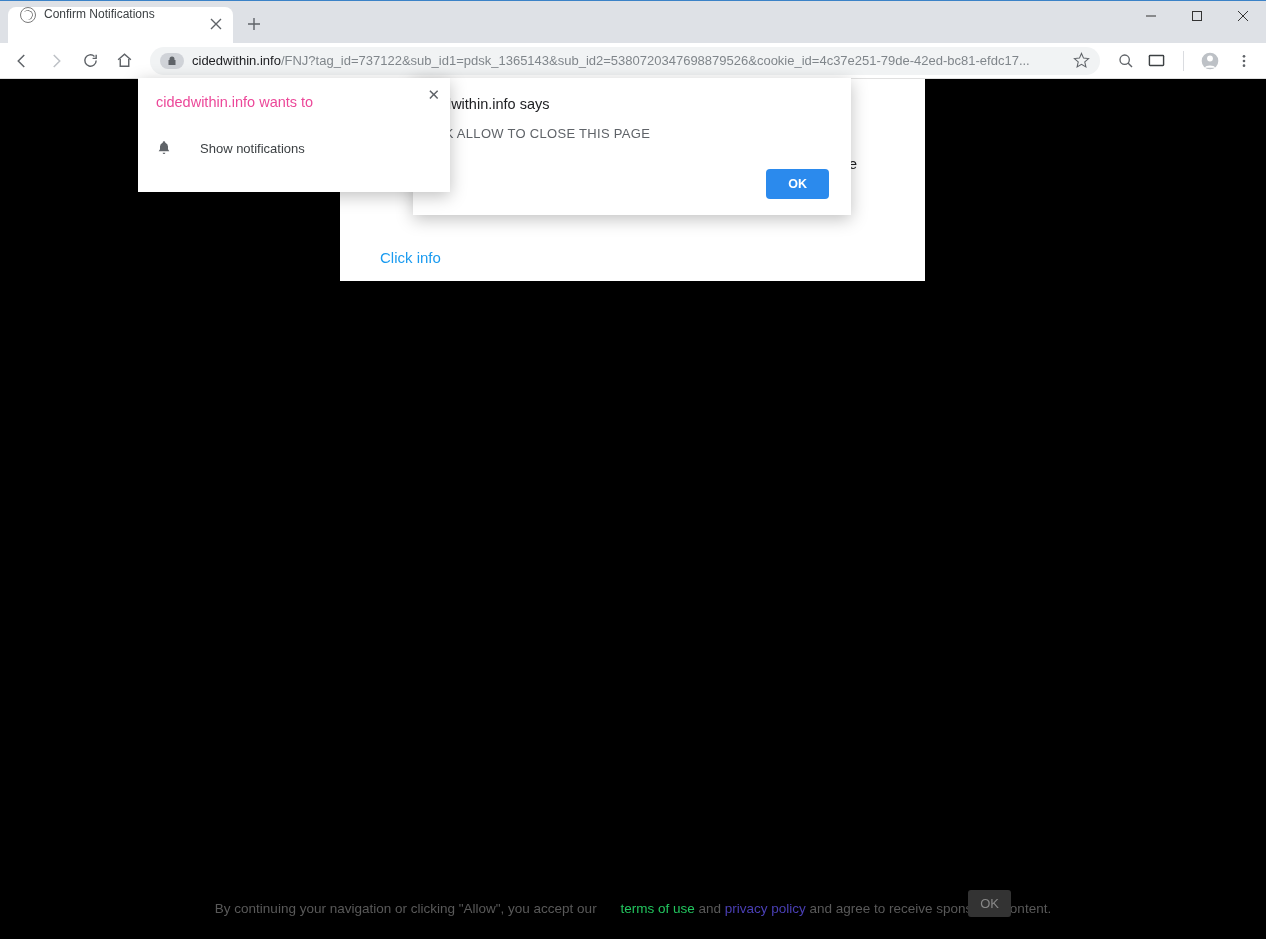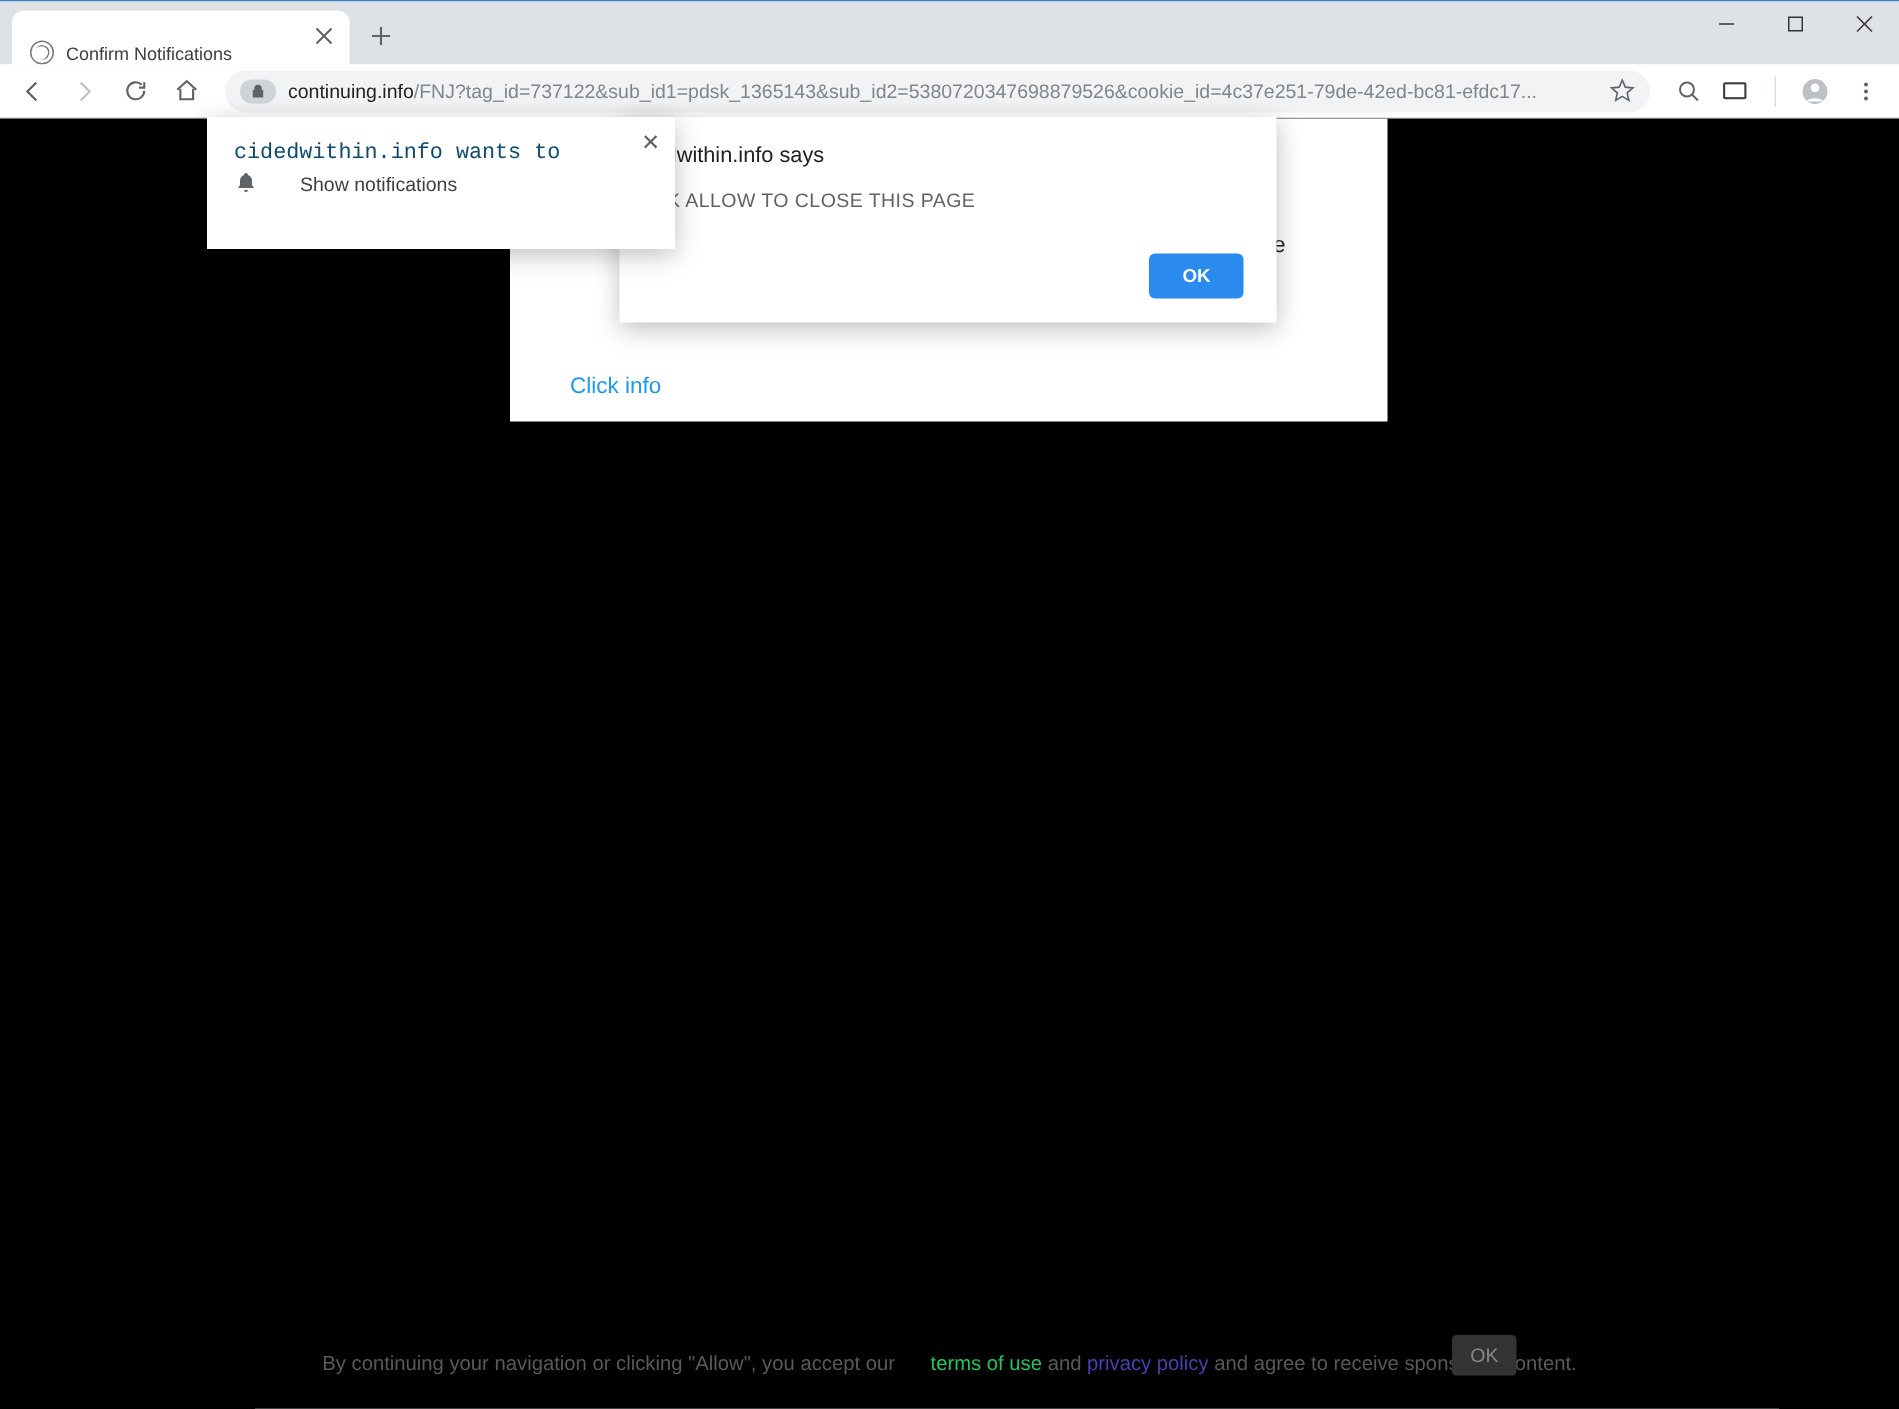--- a/index.html
+++ b/index.html
@@ -3,21 +3,21 @@
 <meta charset="utf-8">
 <style>
 * { box-sizing: border-box; margin: 0; padding: 0; font-family: "Segoe UI", Arial, sans-serif; }
 body { width: 1266px; height: 939px; overflow: hidden; background: #fff; position: relative; }
 
 
 .top-accent { position:absolute; top:0; left:0; right:0; height:1px; background:#3b82c7; }
 
 
 .titlebar { position: absolute; top: 1px; left: 0; right: 0; height: 42px; background: #dee1e6; display:flex; align-items:flex-end;}
-.tab { position: relative; margin-left: 8px; height: 36px; background:#fff; border-radius:8px 8px 0 0; padding:0 36px 0 12px; display:flex; align-items:flex-end; gap:8px; min-width:225px;}
+.tab { position: relative; margin-left: 8px; height: 36px; background:#fff; border-radius:8px 8px 0 0; padding:0 36px 0 12px; display:flex; align-items:flex-start; gap:8px; min-width:225px;}
 .tab .favicon { width:16px; height:16px; border:1px solid #7a7a7a; border-radius:50%; position:relative;}
 .tab .favicon::after{content:""; position:absolute; top:2px; left:2px; right:2px; bottom:2px; border:1px solid #7a7a7a; border-radius:50%; border-left:none; border-bottom:none; transform:rotate(20deg);}
 .tab .tab-title { font-size:12px; color:#3c4043;}
 .tab .close { position:absolute; right:10px; top:10px; width:14px; height:14px; color:#5f6368;}
 .newtab { margin-left:10px; margin-bottom:8px; width:22px; height:22px; display:flex; align-items:center; justify-content:center; color:#5f6368;}
 .win-controls { position:absolute; right:0; top:0; height:30px; display:flex;}
 .win-btn { width:46px; height:30px; display:flex; align-items:center; justify-content:center; color:#333;}
 .win-btn svg { width:12px; height:12px; }
 
 
@@ -45,21 +45,21 @@
 .headline { position:absolute; width:100%; top:398px; text-align:center; color:#4d4d4d; font-size:44px; font-weight:700; letter-spacing:-0.5px;}
 
 
 .footer { position:absolute; bottom:20px; width:100%; text-align:center; color:#595959; font-size:13.5px; line-height:1.5;}
 .footer .link-a { color:#22c55e;margin-left:20px;}
 .footer .link-b { color:#4a3fb5;}
 .ok-pill { position:absolute; right:255px; bottom:22px; background:#333; color:#888; padding:6px 12px; border-radius:3px; font-size:13px;}
 
 
 .perm { position:absolute; top:78px; left:138px; width:312px; background:#fff; box-shadow:0 4px 16px rgba(0,0,0,0.25); z-index:10; padding:16px 18px 14px;}
-.perm .title { font-size:14.5px; color:#0c4a6e; margin-bottom:4px;font-family:Liberation Mono, monospace;}
+.perm .title { font-size:14.5px; color:#ec4899; margin-bottom:30px;}
 .perm .close-x { position:absolute; top:8px; right:10px; color:#5f6368; font-size:15px;}
 .perm .row { display:flex; align-items:center; gap:28px; margin-bottom:22px;}
 .perm .bell { width:16px; height:16px; fill:#5f6368;}
 .perm .text { font-size:13px; color:#3c4043;}
 .perm .buttons { display:flex; justify-content:flex-end; gap:10px;}
 .perm .btn { border:1px solid #dadce0; background:#fff; color:#1a73e8; font-size:13px; padding:7px 14px; border-radius:4px;}
 
 
 .jsalert { position:absolute; top:78px; left:413px; width:438px; background:#fff; box-shadow:0 4px 16px rgba(0,0,0,0.25); z-index:5; padding:18px 22px 16px;}
 .jsalert .t1 { font-size:14.5px; color:#202124; margin-bottom:14px;}
@@ -130,21 +130,21 @@
         <path d="M3 11 L12 3 L21 11" fill="none" stroke="#5f6368" stroke-width="2"></path>
         <path d="M6 10 V20 H18 V10" fill="none" stroke="#5f6368" stroke-width="2"></path>
       </svg>
     </div>
   <div class="url-bar">
     <span class="lock-chip">
         <svg viewBox="0 0 24 24">
           <path d="M7 10 V8 a5 5 0 0 1 10 0 V10 M5 10 H19 V20 H5 Z"></path>
         </svg>
       </span>
-    <span class="url-text"><span class="host">continuing.info</span><span>/FNJ?tag_id=737122&amp;sub_id1=pdsk_1365143&amp;sub_id2=5380720347698879526&amp;cookie_id=4c37e251-79de-42ed-bc81-efdc17...</span></span>
+    <span class="url-text"><span class="host">cidedwithin.info</span><span>/FNJ?tag_id=737122&amp;sub_id1=pdsk_1365143&amp;sub_id2=5380720347698879526&amp;cookie_id=4c37e251-79de-42ed-bc81-efdc17...</span></span>
     <span class="star">
         <svg width="17" height="17" viewBox="0 0 24 24">
           <path d="M12 2 L14.9 8.6 L22 9.3 L16.6 14 L18.2 21 L12 17.3 L5.8 21 L7.4 14 L2 9.3 L9.1 8.6 Z" fill="none" stroke="#5f6368" stroke-width="1.5"></path>
         </svg>
       </span>
   </div>
   <div class="ext-icons">
     <span>
         <svg width="16" height="16" viewBox="0 0 24 24">
           <circle cx="10" cy="10" r="7" fill="none" stroke="#5f6368" stroke-width="2"></circle>

